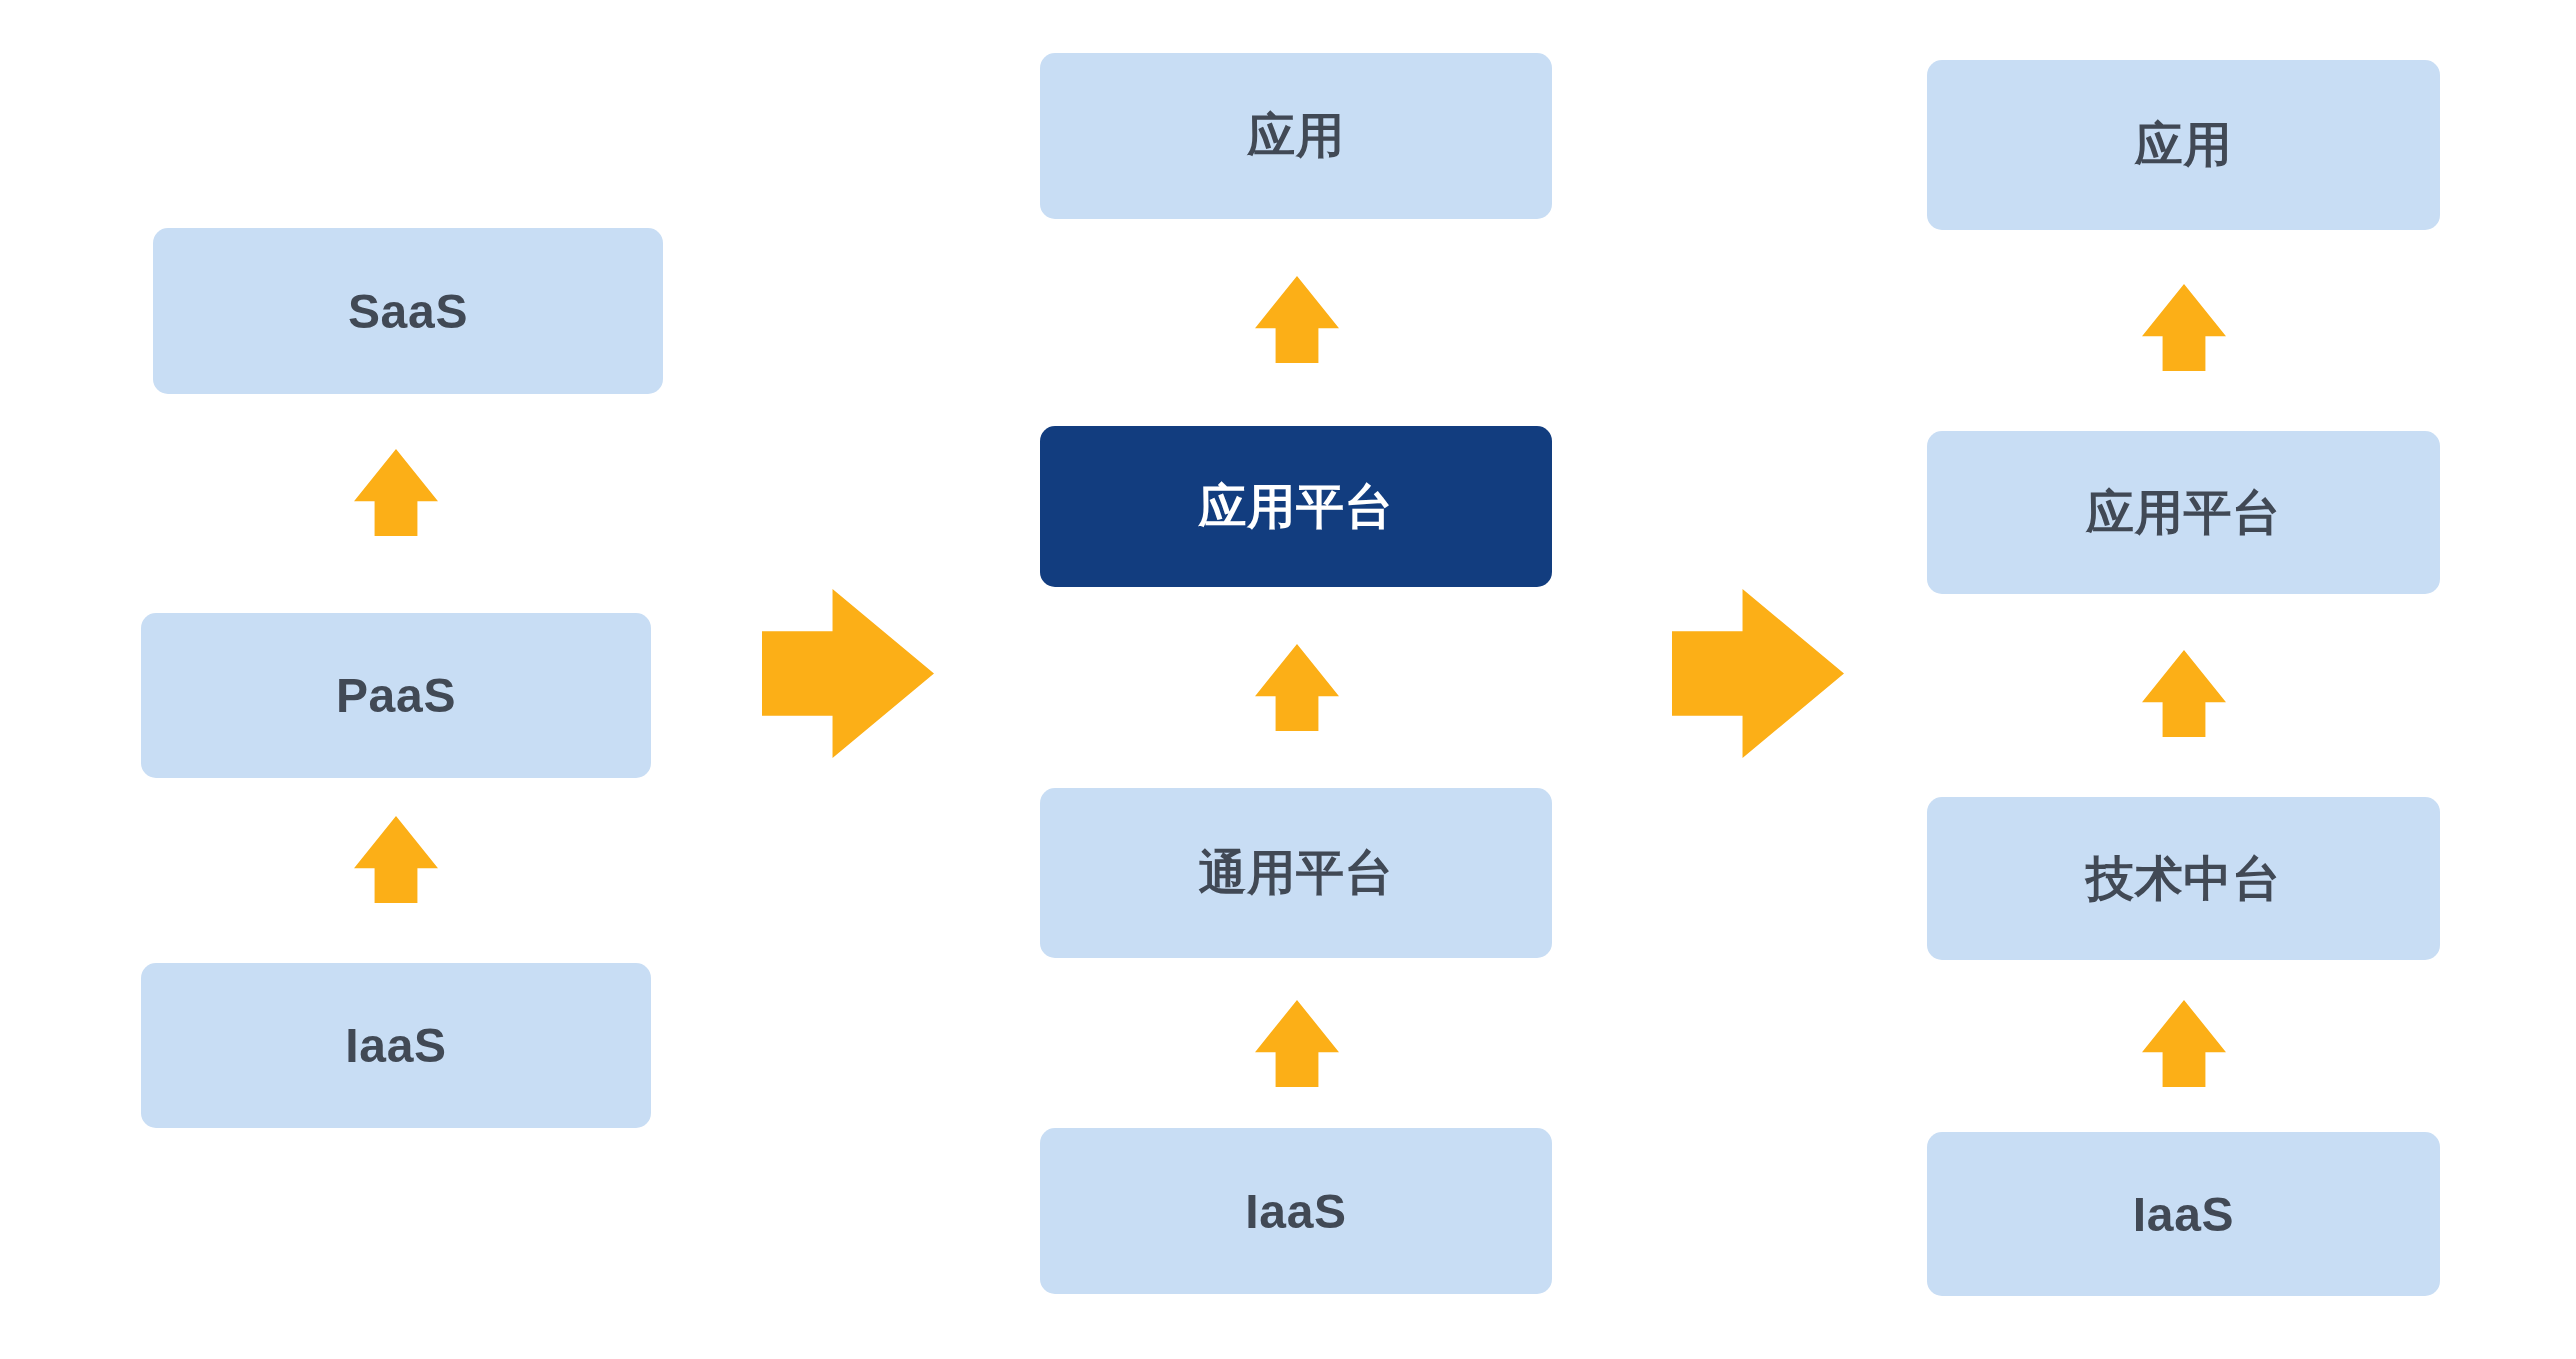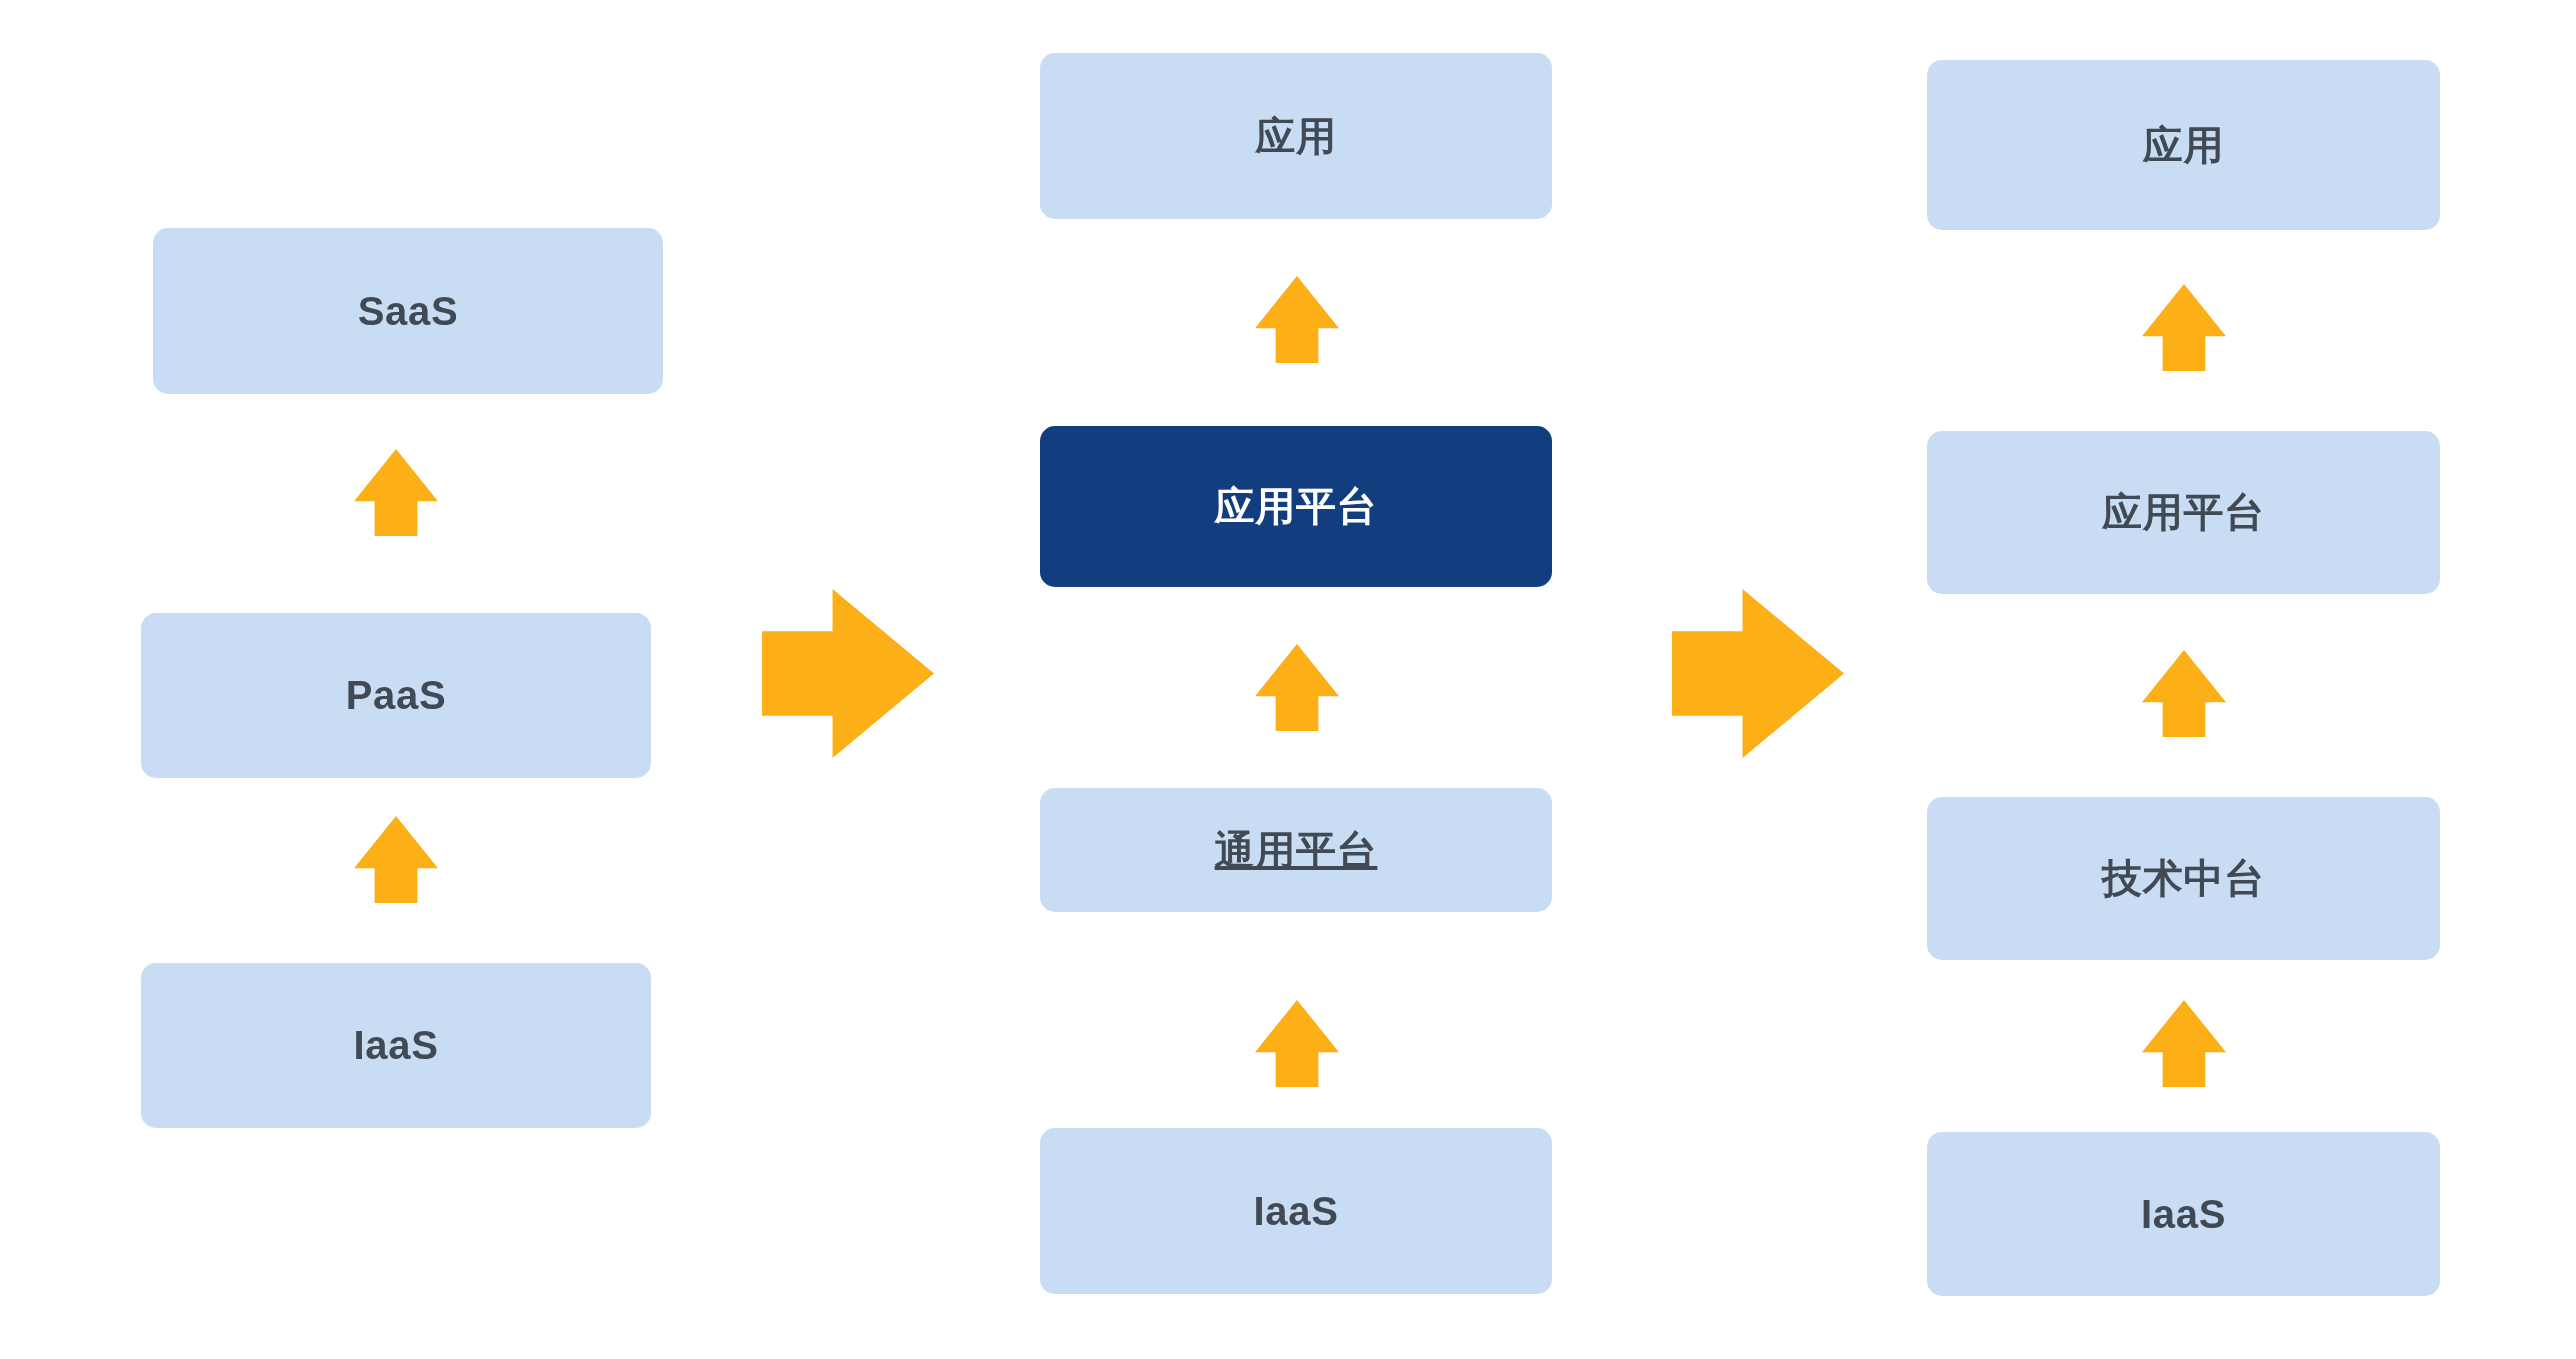--- a/index.html
+++ b/index.html
@@ -17,21 +17,21 @@
   }
   
   .box {
     position: absolute;
     background: var(--box-bg, #C8DDF4);
     color: var(--box-text, #414955);
     border-radius: 15px;
     display: flex;
     align-items: center;
     justify-content: center;
-    font-size: 40px;
+    font-size: 48px;
     font-weight: 600;
     letter-spacing: 0.7px;
   }
   .box.highlight {
     background: var(--highlight-bg, #123D7F);
     color: var(--highlight-text, #ffffff);
   }
   
   .up-arrow {
     position: absolute;
@@ -58,21 +58,21 @@
 
   
   .right-arrow.big-1 { left: 762px; top: 589px; }
   .right-arrow.big-2 { left: 1672px; top: 589px; }
 
   
   .box.m-app  { left: 1040px; top: 53px;   width: 512px; height: 166px; }
   .up-arrow.m-a1 { left: 1255px; top: 276px; }
   .box.m-appplat { left: 1040px; top: 426px;  width: 512px; height: 161px; }
   .up-arrow.m-a2 { left: 1255px; top: 644px; }
-  .box.m-genplat { left: 1040px; top: 788px; width: 512px; height: 124px; text-decoration: underline; }
+  .box.m-genplat { left: 1040px; top: 788px; width: 512px; height: 170px; }
   .up-arrow.m-a3 { left: 1255px; top: 1000px; }
   .box.m-iaas { left: 1040px; top: 1128px; width: 512px; height: 166px; }
 
   
   .box.r-app  { left: 1927px; top: 60px;   width: 513px; height: 170px; }
   .up-arrow.r-a1 { left: 2142px; top: 284px; }
   .box.r-appplat { left: 1927px; top: 431px;  width: 513px; height: 163px; }
   .up-arrow.r-a2 { left: 2142px; top: 650px; }
   .box.r-techmid { left: 1927px; top: 797px; width: 513px; height: 163px; }
   .up-arrow.r-a3 { left: 2142px; top: 1000px; }

